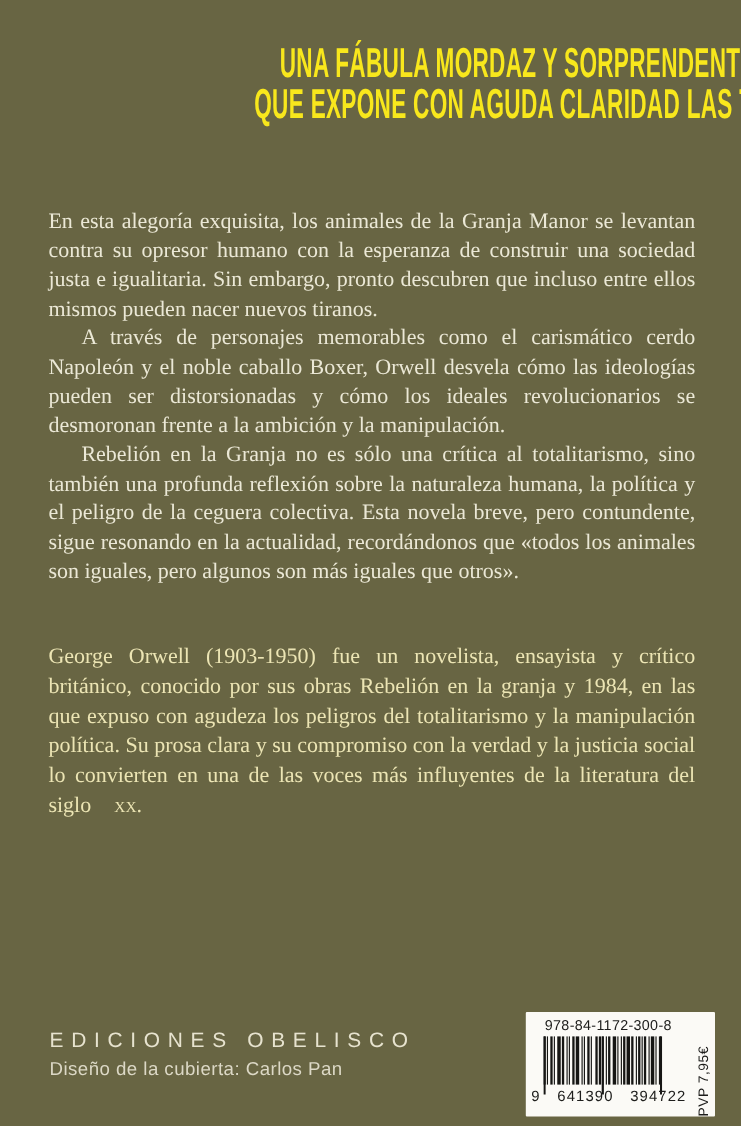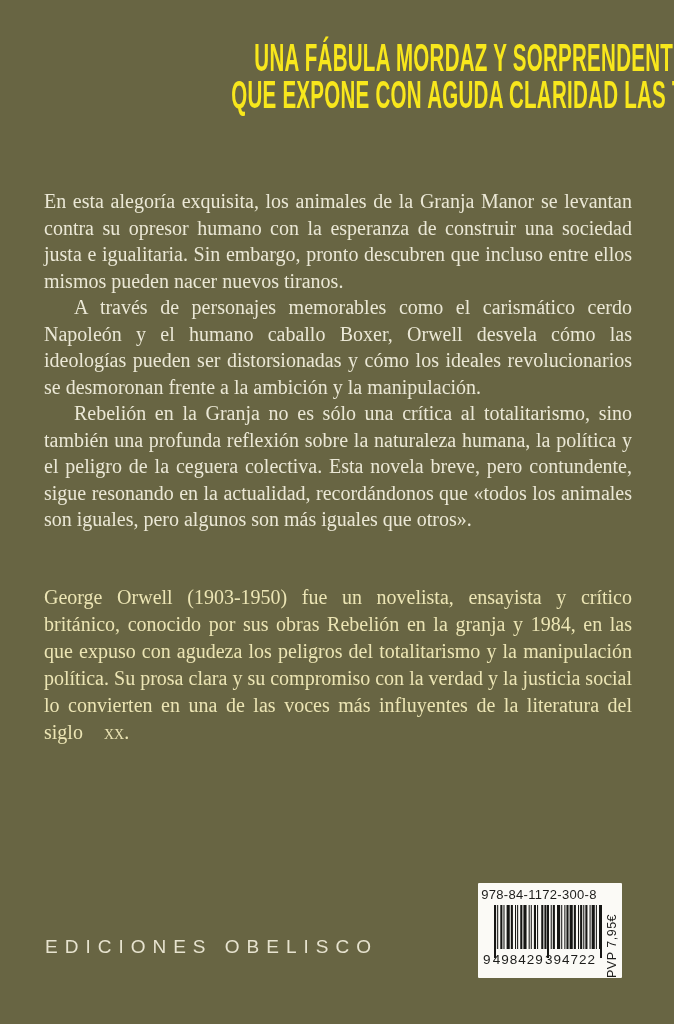--- a/index.html
+++ b/index.html
@@ -79,22 +79,22 @@
     left:45px;top:962px;
     color:var(--credit);
     font-family:"Liberation Sans", sans-serif;
     font-size:17px;
     letter-spacing:0.4px;
     white-space:nowrap;
   }
   
   .barcode{
     position:absolute;
-    left:478px;top:883px;
-    width:144px;height:95px;
+    left:478px;top:920px;
+    width:172px;height:95px;
     background:var(--barcode-bg);
     border-radius:1px;
   }
   .barcode .isbn{
     position:absolute;
     left:0;right:22px;top:4px;
     text-align:center;
     font-family:"Liberation Sans", sans-serif;
     font-size:13px;
     letter-spacing:0.3px;
@@ -131,27 +131,28 @@
 
 <div class="page">
 
   <div class="headline">
     <div class="hl-line"><span>UNA FÁBULA MORDAZ Y SORPRENDENTEMENTE ACTUAL</span></div>
     <div class="hl-line"><span>QUE EXPONE CON AGUDA CLARIDAD LAS TRAMPAS</span></div>
   </div>
 
   <div class="synopsis">
     <p><span>En esta alegoría exquisita, los animales de la Granja Manor se levantan contra su opresor humano con la esperanza de construir una sociedad justa e igualitaria. Sin embargo, pronto descubren que incluso entre ellos mismos pueden nacer nuevos tiranos.</span></p>
-    <p class="indent"><span>A través de personajes memorables como el carismático cerdo Napoleón y el humano caballo Boxer, Orwell desvela cómo las ideologías pueden ser distorsionadas y cómo los ideales revolucionarios se desmoronan frente a la ambición y la manipulación.</span></p>
+    <p class="indent"><span>A través de personajes memorables como el carismático cerdo Napoleón y el noble caballo Boxer, Orwell desvela cómo las ideologías pueden ser distorsionadas y cómo los ideales revolucionarios se desmoronan frente a la ambición y la manipulación.</span></p>
     <p class="indent"><span class="run-italic">Rebelión en la Granja</span><span> no es sólo una crítica al totalitarismo, sino también una profunda reflexión sobre la naturaleza humana, la política y el peligro de la ceguera colectiva. Esta novela breve, pero contundente, sigue resonando en la actualidad, recordándonos que «todos los animales son iguales, pero algunos son más iguales que otros».</span></p>
   </div>
 
   <div class="bio"><span class="run-bold">George Orwell</span><span> (1903-1950) fue un novelista, ensayista y crítico británico, conocido por sus obras </span><span class="run-italic">Rebelión en la granja</span><span> y </span><span class="run-italic">1984</span><span>, en las que expuso con agudeza los peligros del totalitarismo y la manipulación política. Su prosa clara y su compromiso con la verdad y la justicia social lo convierten en una de las voces más influyentes de la literatura del siglo </span><span class="run-smallcaps">xx</span><span>.</span></div>
 
   <div class="publisher">EDICIONES OBELISCO</div>
+  <div class="credit">Diseño de la cubierta: Carlos Pan</div>
 
   <div class="barcode">
     <div class="isbn">978-84-1172-300-8</div>
     <svg width="108" height="54" viewBox="0 0 108 54" id="bars-svg">
         <rect x="0.00" y="0" width="2.10" height="44" fill="#161614"></rect>
         <rect x="3.15" y="0" width="1.05" height="44" fill="#161614"></rect>
         <rect x="6.30" y="0" width="2.10" height="44" fill="#161614"></rect>
         <rect x="9.45" y="0" width="1.05" height="44" fill="#161614"></rect>
         <rect x="12.60" y="0" width="3.15" height="44" fill="#161614"></rect>
         <rect x="16.80" y="0" width="2.10" height="44" fill="#161614"></rect>
@@ -181,19 +182,19 @@
         <rect x="95.55" y="0" width="1.05" height="44" fill="#161614"></rect>
         <rect x="97.65" y="0" width="3.15" height="44" fill="#161614"></rect>
         <rect x="101.85" y="0" width="1.05" height="44" fill="#161614"></rect>
         <rect x="105.00" y="0" width="2.10" height="44" fill="#161614"></rect>
         <rect x="0.00" y="0" width="2" height="53" fill="#161614"></rect>
         <rect x="53.00" y="0" width="2" height="53" fill="#161614"></rect>
         <rect x="106.00" y="0" width="2" height="53" fill="#161614"></rect>
       </svg>
     <div class="ean">
       <span>9</span>
-      <span>498429</span>
+      <span>641390</span>
       <span>394722</span>
     </div>
     <div class="pvp">PVP 7,95€</div>
   </div>
 
 </div>
 
 </body></html>

